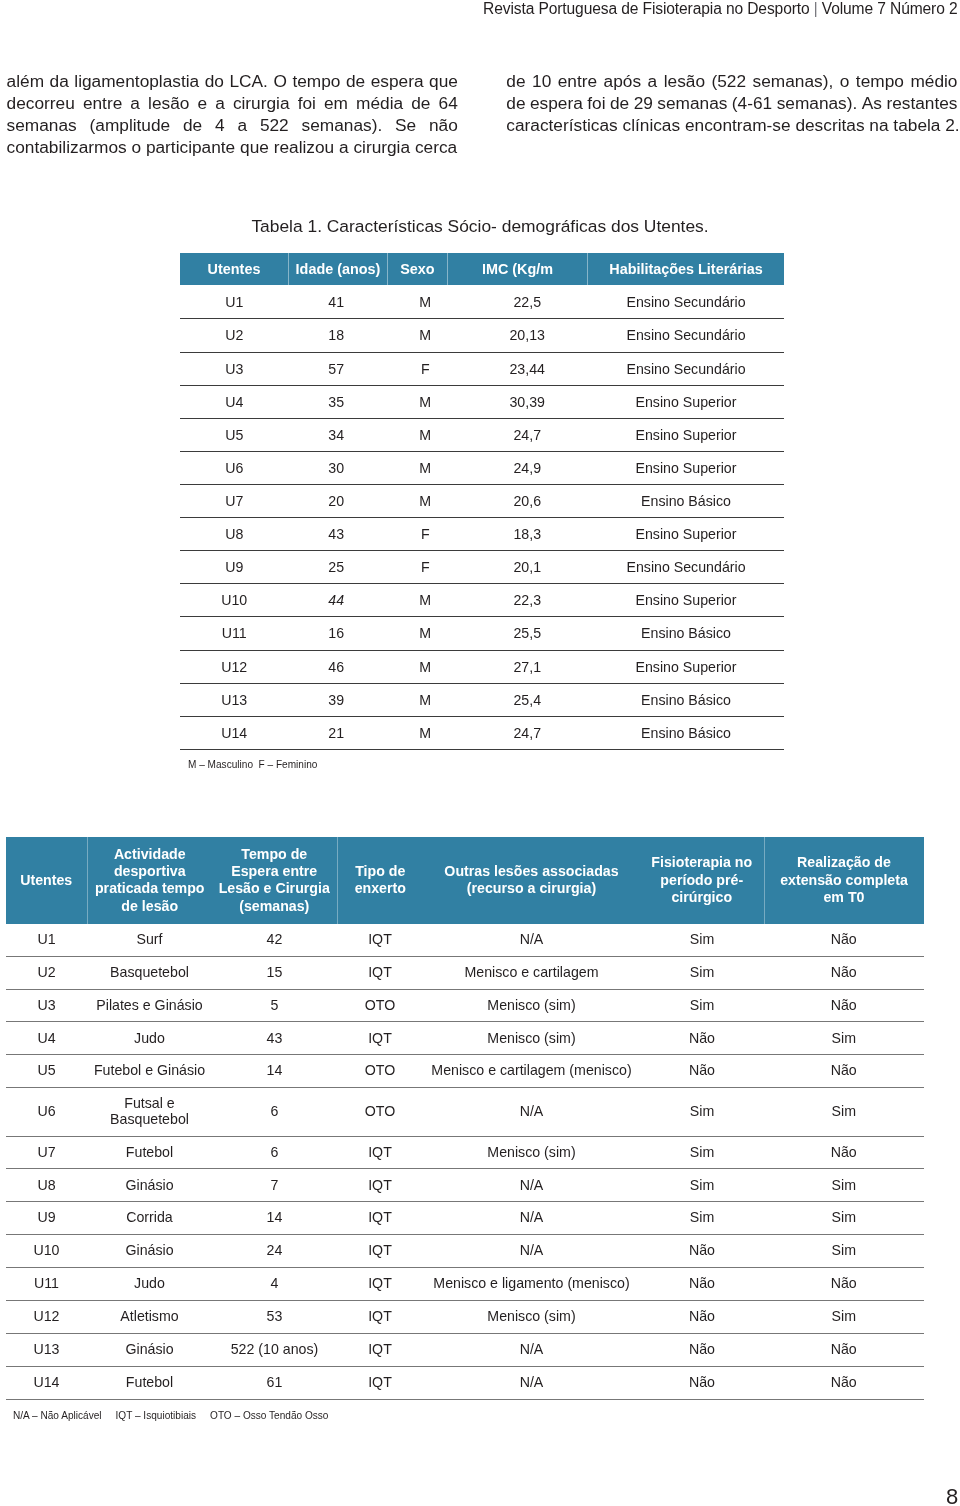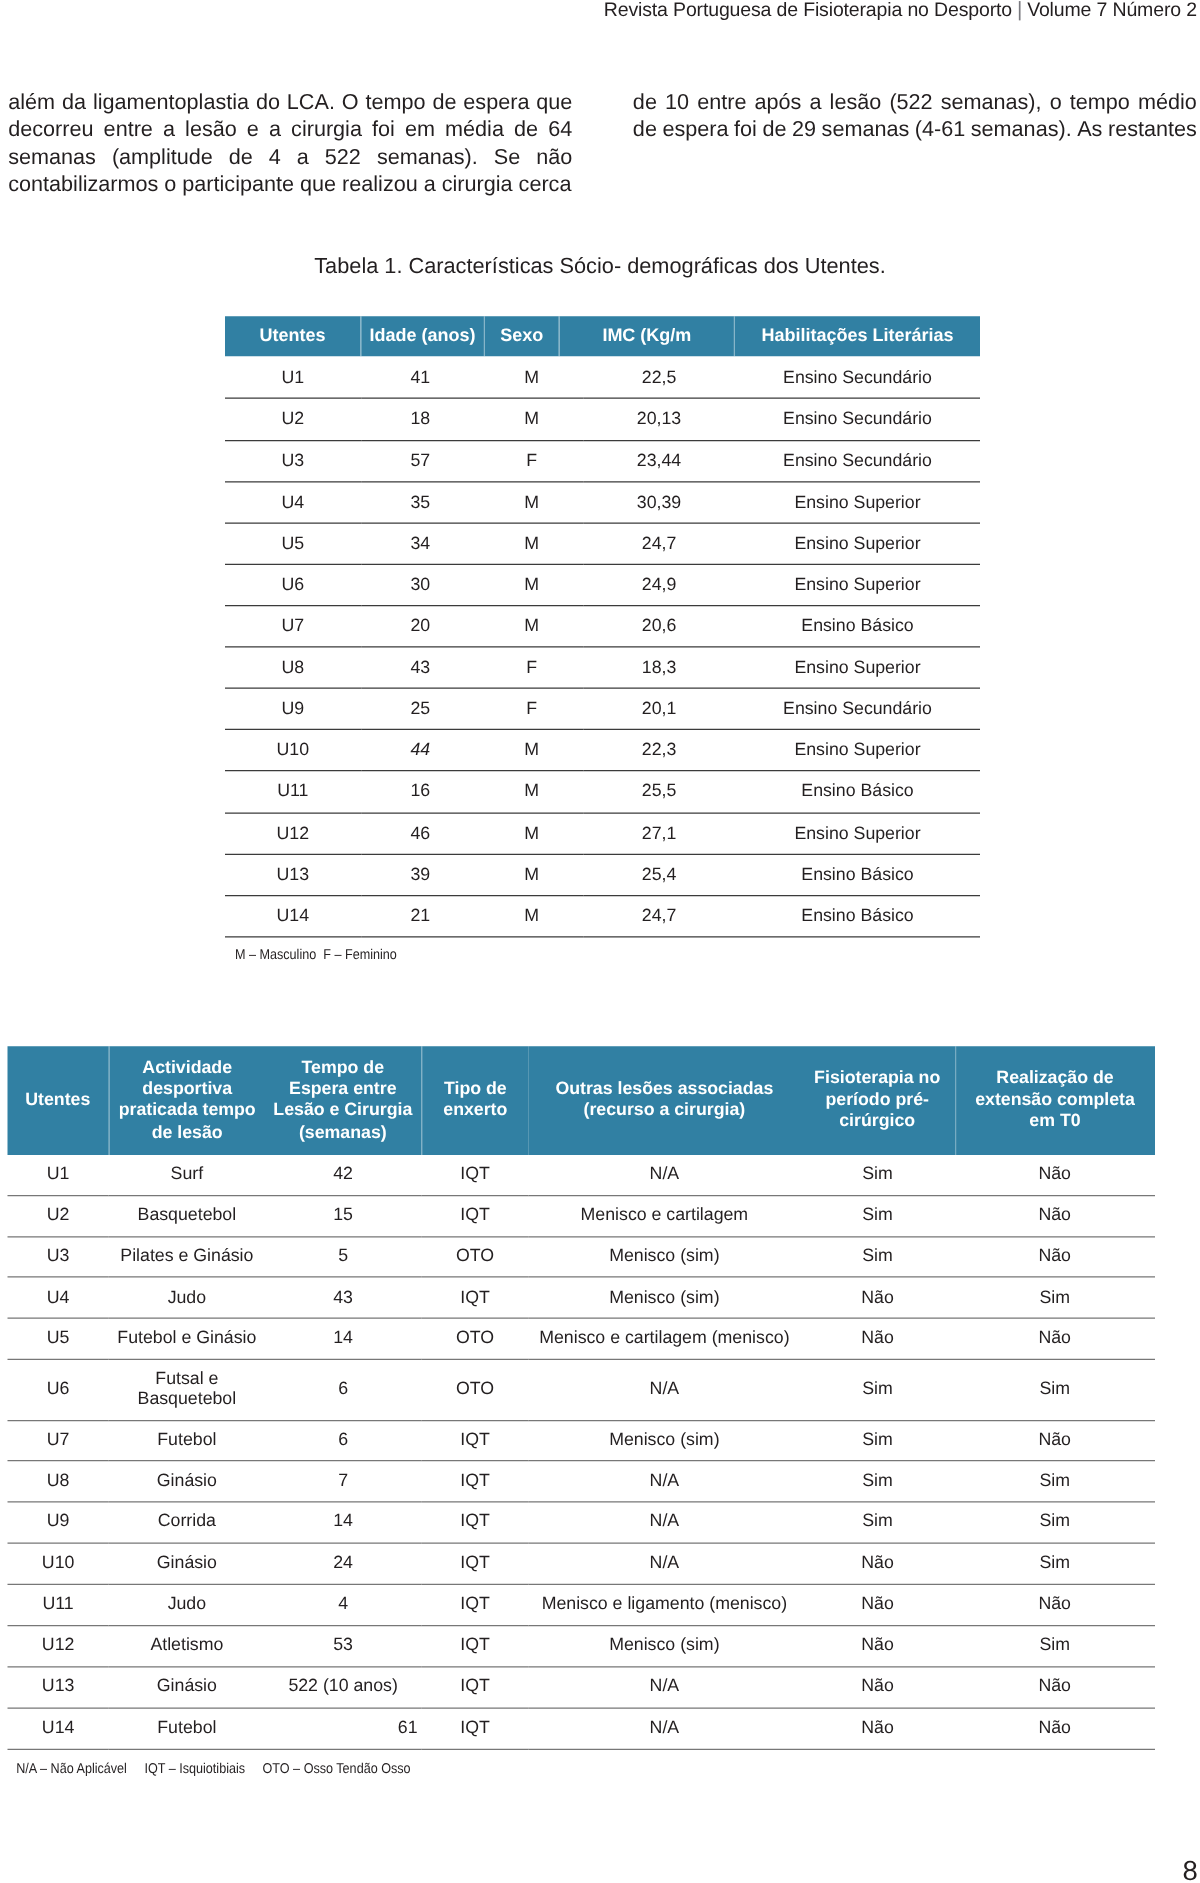--- a/index.html
+++ b/index.html
@@ -86,25 +86,26 @@
           <span class="jline"><i>além</i><i>da</i><i>ligamentoplastia</i><i>do</i><i>LCA.</i><i>O</i><i>tempo</i><i>de</i><i>espera</i><i>que</i></span>
           <span class="jline"><i>decorreu</i><i>entre</i><i>a</i><i>lesão</i><i>e</i><i>a</i><i>cirurgia</i><i>foi</i><i>em</i><i>média</i><i>de</i><i>64</i></span>
           <span class="jline"><i>semanas</i><i>(amplitude</i><i>de</i><i>4</i><i>a</i><i>522</i><i>semanas).</i><i>Se</i><i>não</i></span>
           <span class="jline last"><i>contabilizarmos</i><i>o</i><i>participante</i><i>que</i><i>realizou</i><i>a</i><i>cirurgia</i><i>cerca</i></span>
         </p>
     </div>
     <div class="col right">
       <p id="pright">
           <span class="jline"><i>de</i><i>10</i><i>entre</i><i>após</i><i>a</i><i>lesão</i><i>(522</i><i>semanas),</i><i>o</i><i>tempo</i><i>médio</i></span>
           <span class="jline"><i>de</i><i>espera</i><i>foi</i><i>de</i><i>29</i><i>semanas</i><i>(4-61</i><i>semanas).</i><i>As</i><i>restantes</i></span>
+          <span class="jline last"><i>características</i><i>clínicas</i><i>encontram-se</i><i>descritas</i><i>na</i><i>tabela</i><i>2.</i></span>
         </p>
     </div>
   </div>
 
-  <div class="caption" style="top:202px">Tabela 1. Características Sócio- demográficas dos Utentes.</div>
+  <div class="caption" style="top:216px">Tabela 1. Características Sócio- demográficas dos Utentes.</div>
 
   <table id="tabela1h" class="hdrtable">
     <thead>
         <tr class="t-head">
           <th style="width: 108.5px;">Utentes</th>
           <th style="width: 99px;">Idade (anos)</th>
           <th style="width: 59.8px;">Sexo</th>
           <th style="width: 140.4px;">IMC (Kg/m</th>
           <th style="width: 196.3px;">Habilitações Literárias</th>
         </tr>
@@ -370,21 +371,21 @@
           <td style="width: 125px;">Ginásio</td>
           <td style="width: 125px;">522 (10 anos)</td>
           <td style="width: 86px;">IQT</td>
           <td style="width: 217px;">N/A</td>
           <td style="width: 124px;">Não</td>
           <td style="width: 159.5px;">Não</td>
         </tr>
         <tr>
           <td style="width: 81px;">U14</td>
           <td style="width: 125px;">Futebol</td>
-          <td style="width: 125px; text-align: right;">61</td>
+          <td style="width: 125px;">61</td>
           <td style="width: 86px;">IQT</td>
           <td style="width: 217px;">N/A</td>
           <td style="width: 124px;">Não</td>
           <td style="width: 159.5px;">Não</td>
         </tr>
       </tbody>
   </table>
 
   <div class="note" style="left:13.3px; top:1408.5px">N/A – Não Aplicável     IQT – Isquiotibiais     OTO – Osso Tendão Osso</div>
 

